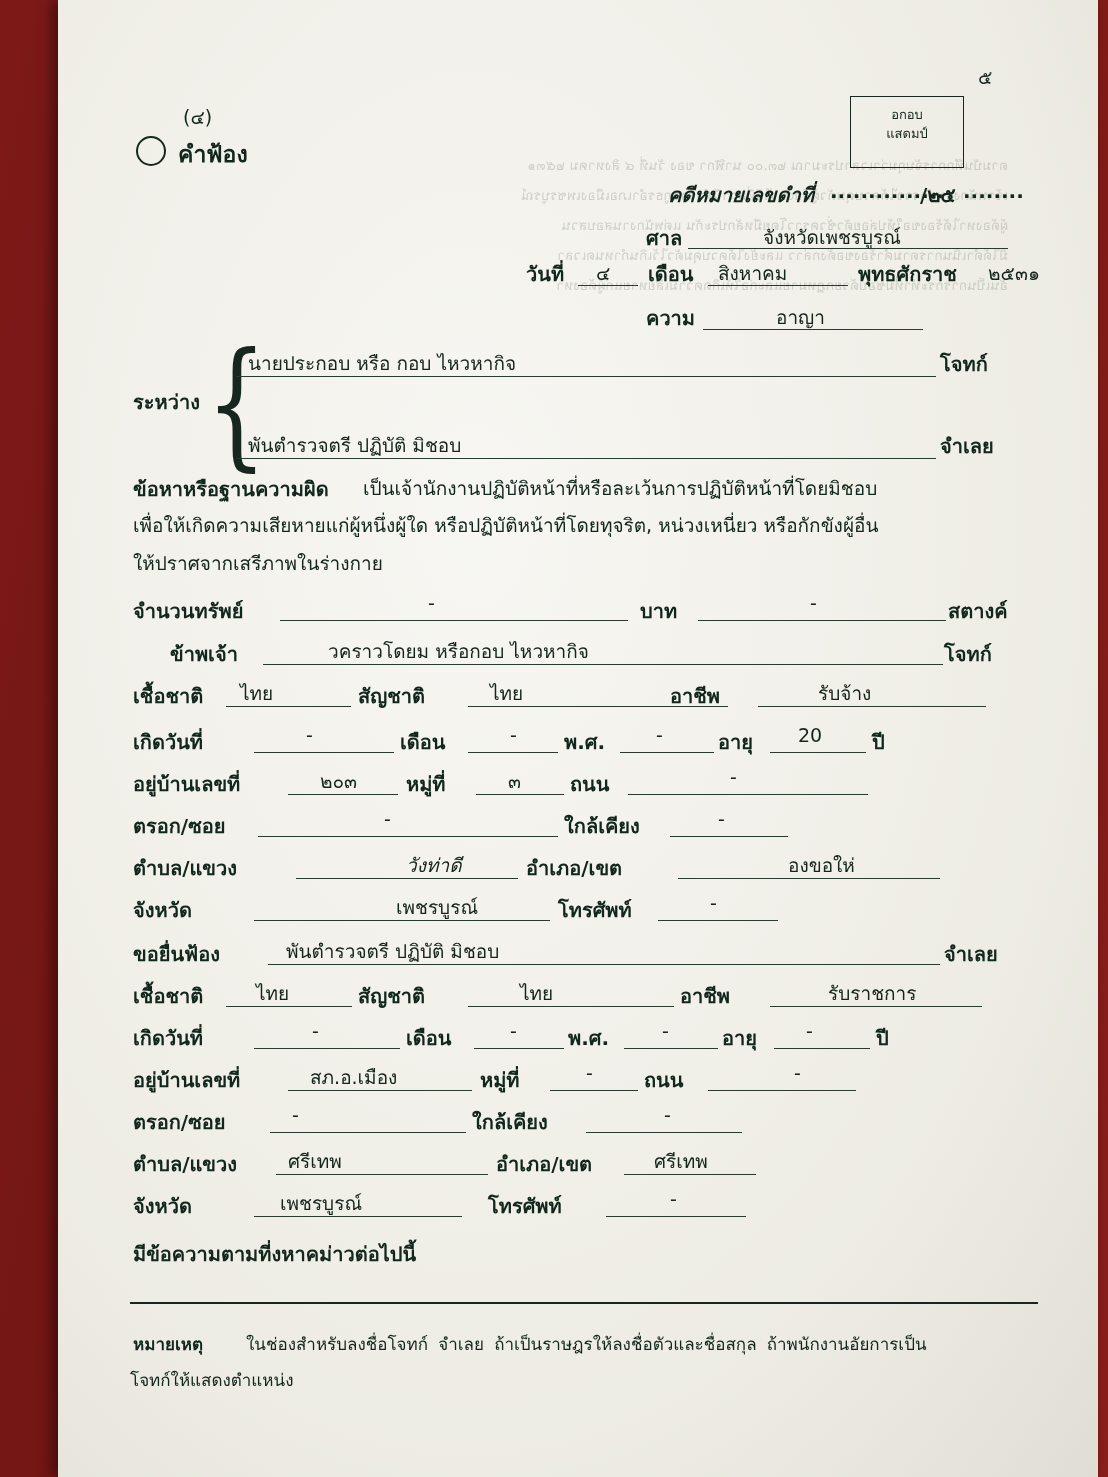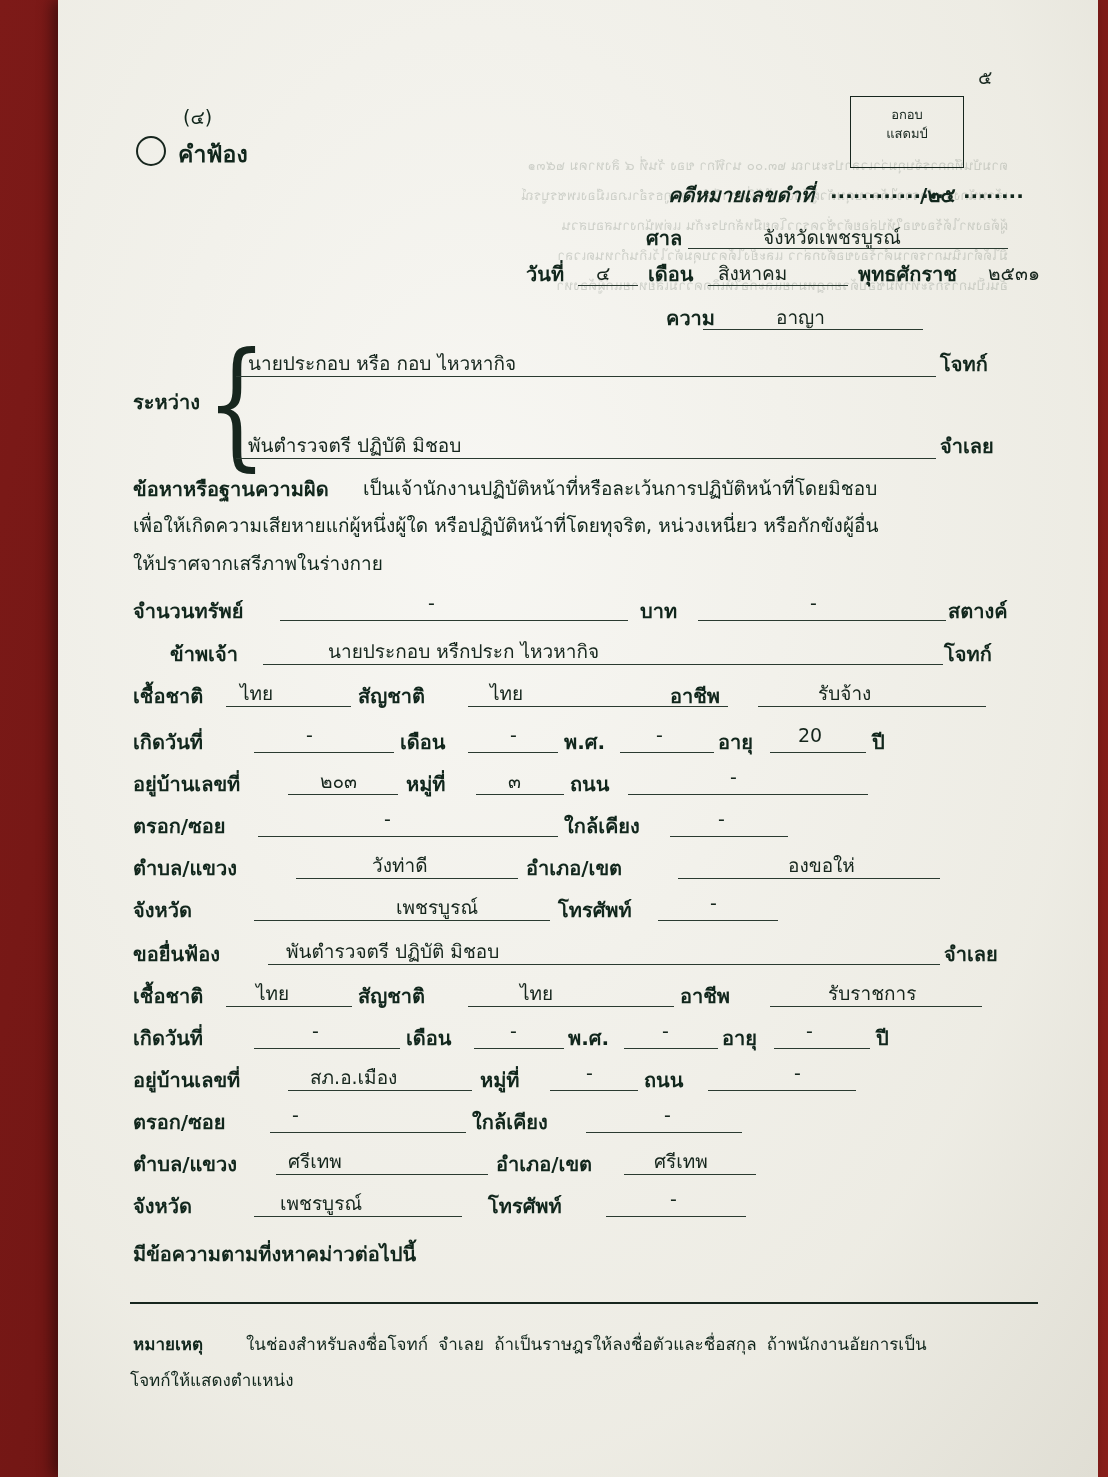--- a/index.html
+++ b/index.html
@@ -140,21 +140,21 @@
 
       <div class="t lbl" style="left:468px; top:258px;">วันที่</div>
       <div class="t hand" style="left:538px; top:258px;">๔</div>
       <div class="rule" style="left:520px; top:285px; width:60px;"></div>
       <div class="t lbl" style="left:590px; top:258px;">เดือน</div>
       <div class="t hand" style="left:660px; top:258px;">สิงหาคม</div>
       <div class="rule" style="left:650px; top:285px; width:140px;"></div>
       <div class="t lbl" style="left:800px; top:258px;">พุทธศักราช</div>
       <div class="t hand" style="left:930px; top:258px;">๒๕๓๑</div>
 
-      <div class="t lbl" style="left:608px; top:302px;">ความ</div>
+      <div class="t lbl" style="left:588px; top:302px;">ความ</div>
       <div class="t hand" style="left:718px; top:302px;">อาญา</div>
       <div class="rule" style="left:645px; top:329px; width:220px;"></div>
 
       <div class="t lbl" style="left:75px; top:386px;">ระหว่าง</div>
       <div class="brace" style="left:148px; top:355px;">{</div>
 
       <div class="t hand" style="left:190px; top:348px;">นายประกอบ หรือ กอบ  ไหวหากิจ</div>
       <div class="rule" style="left:178px; top:376px; width:700px;"></div>
       <div class="t lbl" style="left:882px; top:348px;">โจทก์</div>
 
@@ -169,21 +169,21 @@
 
       <div class="t lbl" style="left:75px; top:595px;">จำนวนทรัพย์</div>
       <div class="t hand" style="left:370px; top:592px;">-</div>
       <div class="rule" style="left:222px; top:620px; width:348px;"></div>
       <div class="t lbl" style="left:582px; top:595px;">บาท</div>
       <div class="t hand" style="left:752px; top:592px;">-</div>
       <div class="rule" style="left:640px; top:620px; width:248px;"></div>
       <div class="t lbl" style="left:890px; top:595px;">สตางค์</div>
 
       <div class="t lbl" style="left:112px; top:638px;">ข้าพเจ้า</div>
-      <div class="t hand" style="left:270px; top:636px;">นายประกอบ หรืกประก  ไหวหากิจ</div>
+      <div class="t hand" style="left:270px; top:636px;">วคราวโดยม หรือกอบ  ไหวหากิจ</div>
       <div class="rule" style="left:205px; top:664px; width:680px;"></div>
       <div class="t lbl" style="left:886px; top:638px;">โจทก์</div>
 
       <div class="t lbl" style="left:75px; top:680px;">เชื้อชาติ</div>
       <div class="t hand" style="left:182px; top:678px;">ไทย</div>
       <div class="rule" style="left:168px; top:706px; width:125px;"></div>
       <div class="t lbl" style="left:300px; top:680px;">สัญชาติ</div>
       <div class="t hand" style="left:432px; top:678px;">ไทย</div>
       <div class="rule" style="left:410px; top:706px; width:260px;"></div>
       <div class="t lbl" style="left:612px; top:680px;">อาชีพ</div>
@@ -215,21 +215,21 @@
       <div class="rule" style="left:570px; top:794px; width:240px;"></div>
 
       <div class="t lbl" style="left:75px; top:810px;">ตรอก/ซอย</div>
       <div class="t hand" style="left:326px; top:808px;">-</div>
       <div class="rule" style="left:200px; top:836px; width:300px;"></div>
       <div class="t lbl" style="left:506px; top:810px;">ใกล้เคียง</div>
       <div class="t hand" style="left:660px; top:808px;">-</div>
       <div class="rule" style="left:612px; top:836px; width:118px;"></div>
 
       <div class="t lbl" style="left:75px; top:852px;">ตำบล/แขวง</div>
-      <div class="t hand" style="left:314px; top:850px;">วังท่าดี</div>
+      <div class="t hand" style="left:348px; top:850px;font-style:italic;">วังท่าดี</div>
       <div class="rule" style="left:238px; top:878px; width:222px;"></div>
       <div class="t lbl" style="left:468px; top:852px;">อำเภอ/เขต</div>
       <div class="t hand" style="left:730px; top:850px;">องขอให่</div>
       <div class="rule" style="left:620px; top:878px; width:262px;"></div>
 
       <div class="t lbl" style="left:75px; top:894px;">จังหวัด</div>
       <div class="t hand" style="left:338px; top:892px;">เพชรบูรณ์</div>
       <div class="rule" style="left:196px; top:920px; width:296px;"></div>
       <div class="t lbl" style="left:500px; top:894px;">โทรศัพท์</div>
       <div class="t hand" style="left:652px; top:892px;">-</div>

